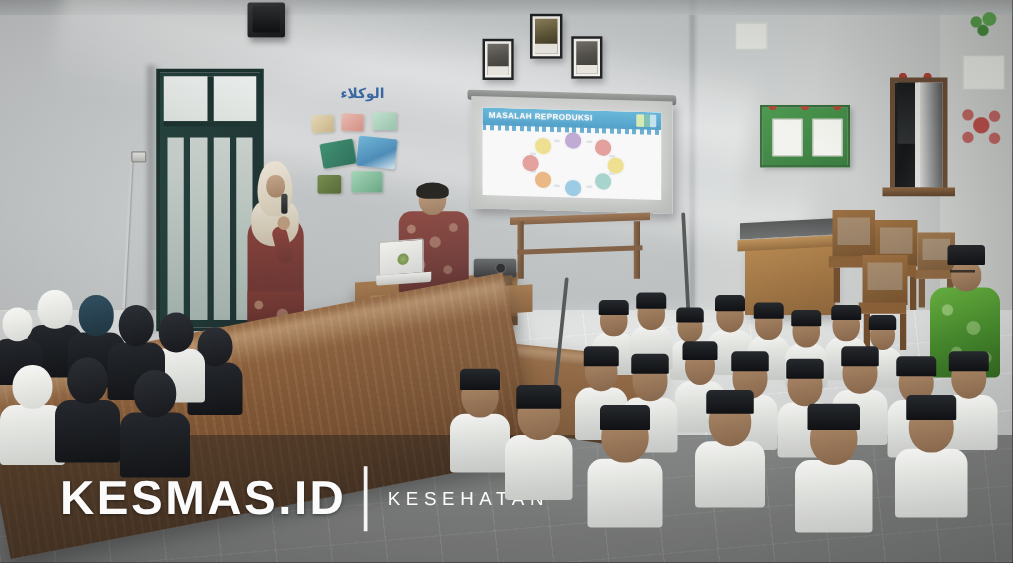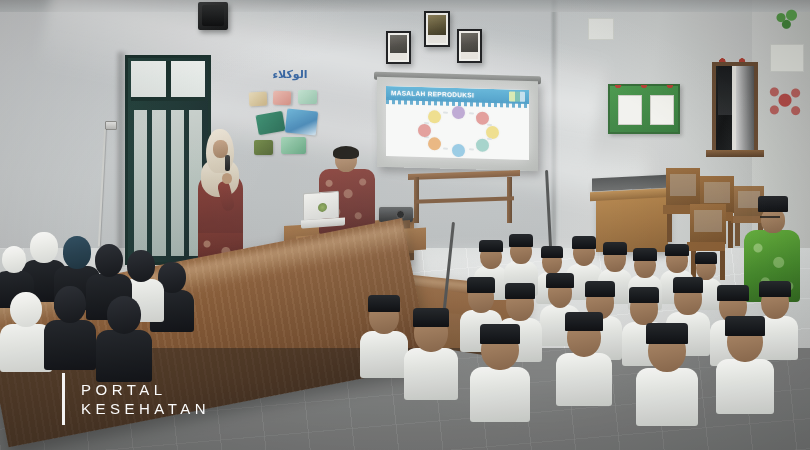--- a/index.html
+++ b/index.html
@@ -895,20 +895,20 @@
 
   <div id="table-long">
     <div class="grain"></div>
     <div class="hilite"></div>
   </div>
 
   <div id="grade"></div>
 
   <div id="watermark-band"></div>
   <div id="watermark-inner">
+    <div id="watermark-brand">KESMAS.ID</div>
     <div id="watermark-divider"></div>
     <div>
-      <div id="wm-l1" class="wm-line" style="color:#fff;font-size:15px;letter-spacing:4.5px;line-height:19px;">PORTAL</div>
       <div id="wm-l2" class="wm-line" style="color:#fff;font-size:15px;letter-spacing:4.5px;line-height:19px;">KESEHATAN</div>
     </div>
   </div>
 
 </div>
 
 </body></html>

